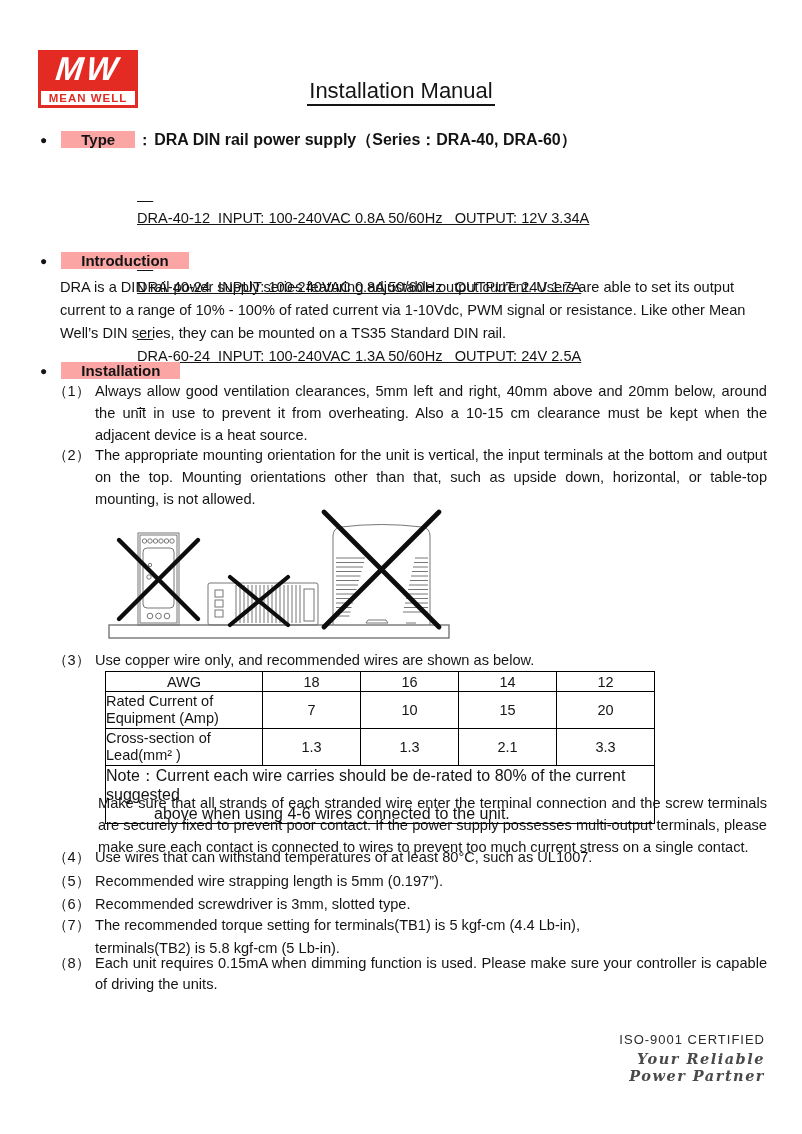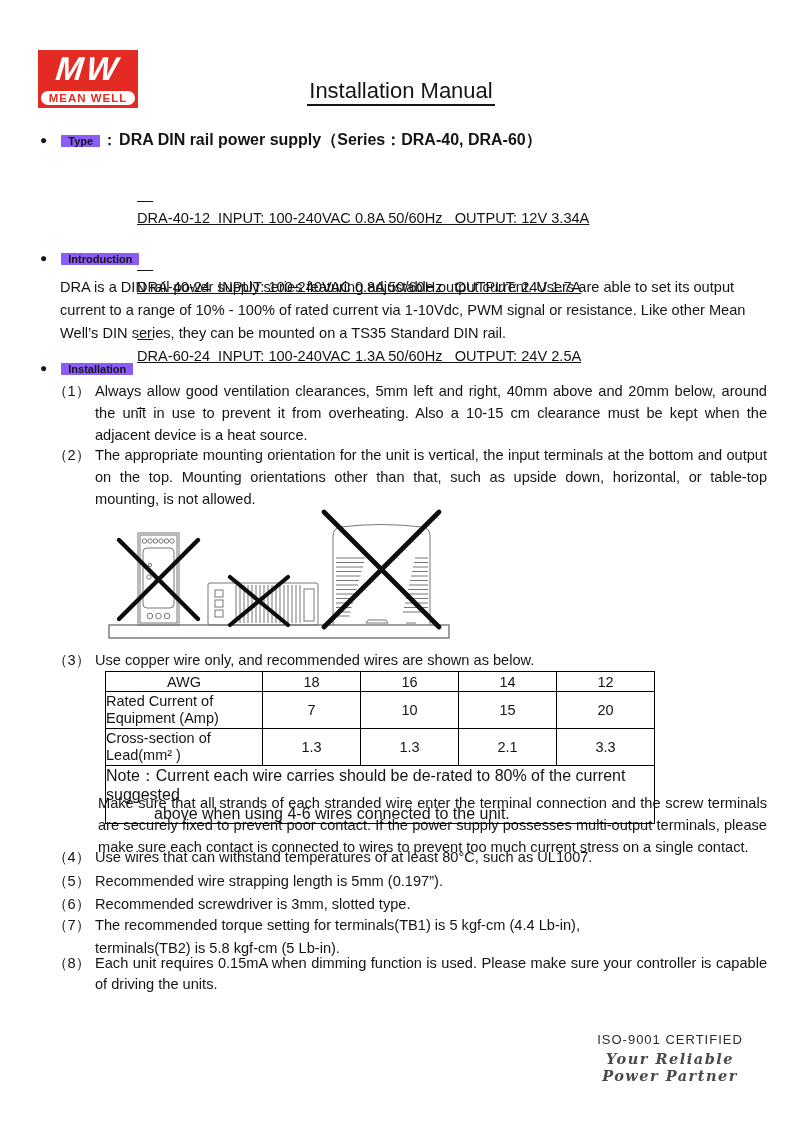--- a/index.html
+++ b/index.html
@@ -5,30 +5,30 @@
   html,body{margin:0;padding:0;background:#fff;}
   .page{position:relative;width:802px;height:1134px;background:#ffffff;overflow:hidden;
         font-family:"Liberation Sans",sans-serif;color:#141414;}
 
   
   .logo{position:absolute;top:50px;left:38px;width:100px;height:58px;background:#e32b24;
         display:flex;flex-direction:column;}
   .logo-mw{flex:1;color:#fff;font-weight:bold;font-style:italic;font-size:33px;line-height:38px;
         text-align:center;letter-spacing:3px;transform:skewX(-6deg);}
   .logo-strip{background:#fff;margin:0 3px 3px 3px;color:#e32b24;font-weight:bold;font-size:11.5px;
-        line-height:14px;text-align:center;letter-spacing:1px;border-radius:7px;}
+        line-height:14px;text-align:center;letter-spacing:1px;}
 
   
   .title{position:absolute;top:78px;left:0;width:100%;text-align:center;font-size:22px;font-weight:normal;}
   .title span{border-bottom:2.5px solid #141414;padding:0 2px 1px 2px;}
 
   
   .sec-head{position:absolute;left:40px;display:flex;align-items:baseline;font-weight:bold;}
   .bullet{font-size:12px;margin-right:14px;position:relative;top:-1px;}
-  .hl{background:#8b5cf6;padding:0 7px;font-size:11px;}
+  .hl{background:#fca5a5;padding:0 20px;font-size:15px;}
   .colon{margin:0 2px;font-size:15px;}
   .type-heading{font-size:16px;}
 
   
   .models{position:absolute;top:161px;left:137px;font-size:14.6px;line-height:23px;white-space:pre;text-decoration:underline;}
 
   
   .para{font-size:14.6px;line-height:23px;}
   .intro-text{position:absolute;top:276px;left:60px;width:707px;}
 
@@ -50,21 +50,21 @@
   .col-val{width:97px;}
   .row-label{white-space:pre-line;text-align:left;padding:1px 5px;line-height:17px;height:36px;}
   .cell-val{text-align:center;}
   .note-cell{padding:2px 6px 4px 6px;font-size:16px;line-height:19px;text-align:left;}
   .note-l2{margin-left:48px;}
 
   .wire-note{position:absolute;top:792px;left:98px;width:669px;font-size:14.6px;line-height:22px;
         text-align:justify;text-align-last:left;}
 
   
-  .footer{position:absolute;top:1032px;right:37px;width:190px;text-align:center;}
+  .footer{position:absolute;top:1032px;right:37px;width:190px;text-align:right;}
   .footer-iso{font-size:13px;letter-spacing:1px;color:#2b2b2b;}
   .footer-slogan{margin-top:3px;font-size:14.5px;font-weight:bold;font-style:italic;
         font-family:"DejaVu Serif",serif;letter-spacing:1.5px;color:#4a4a4a;}
 </style>
 </head>
 <body>
 
 <div class="page">
 
   <div class="logo">

